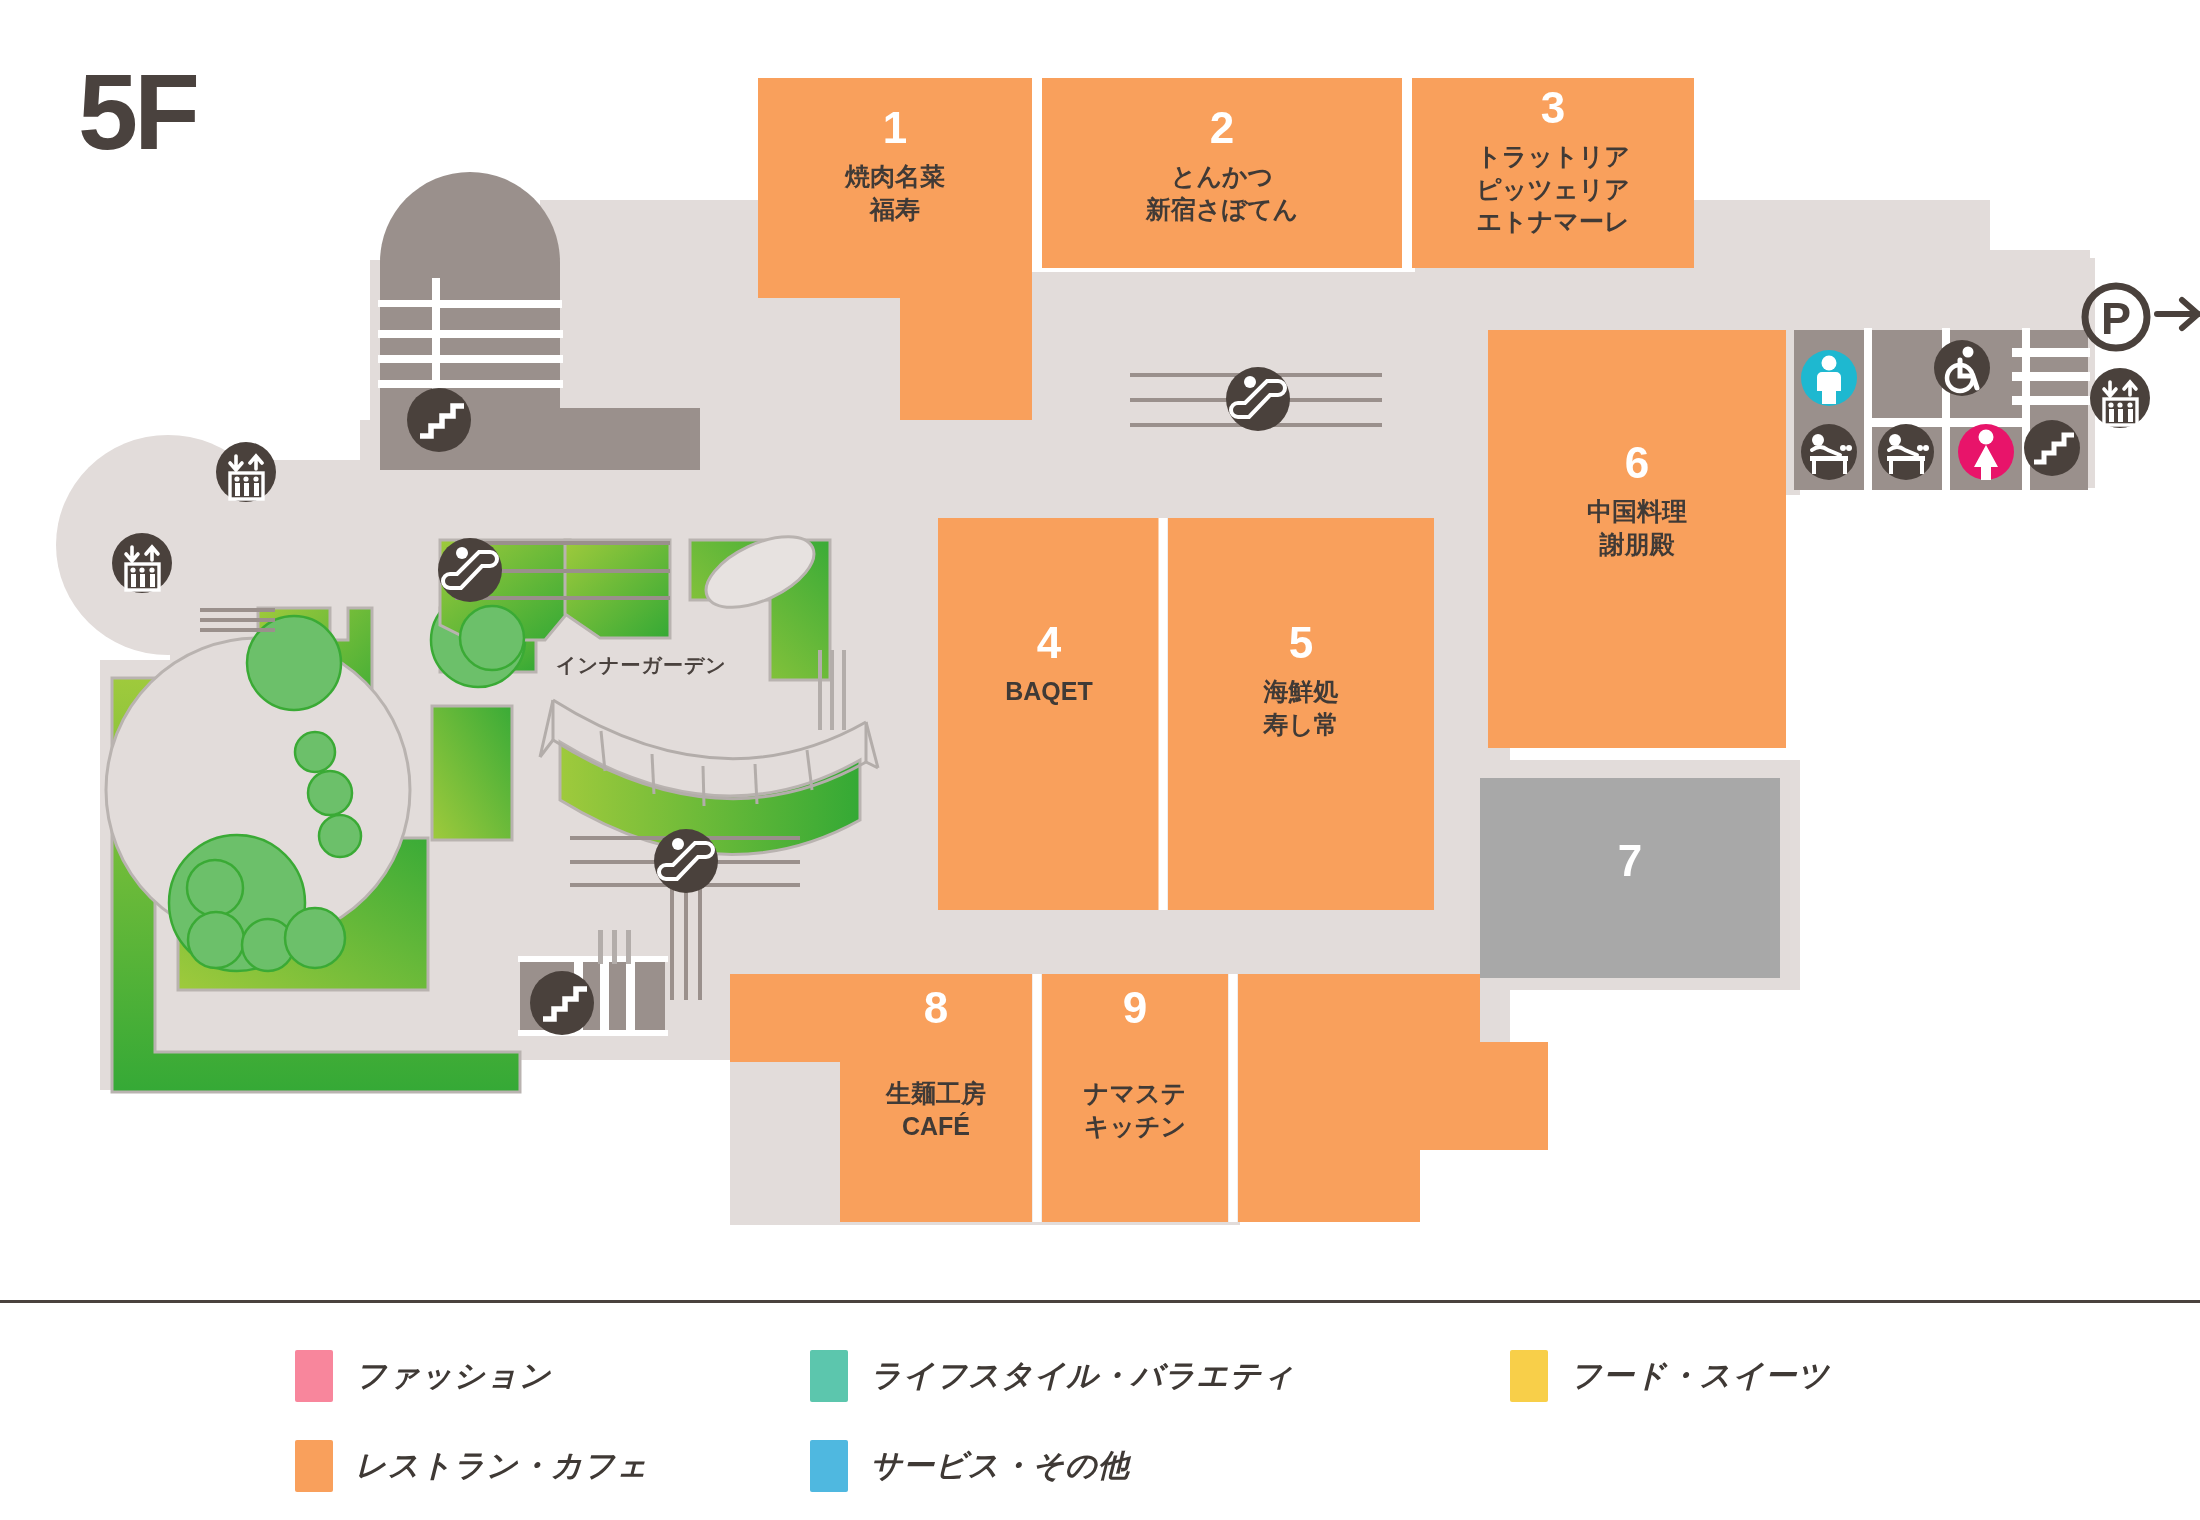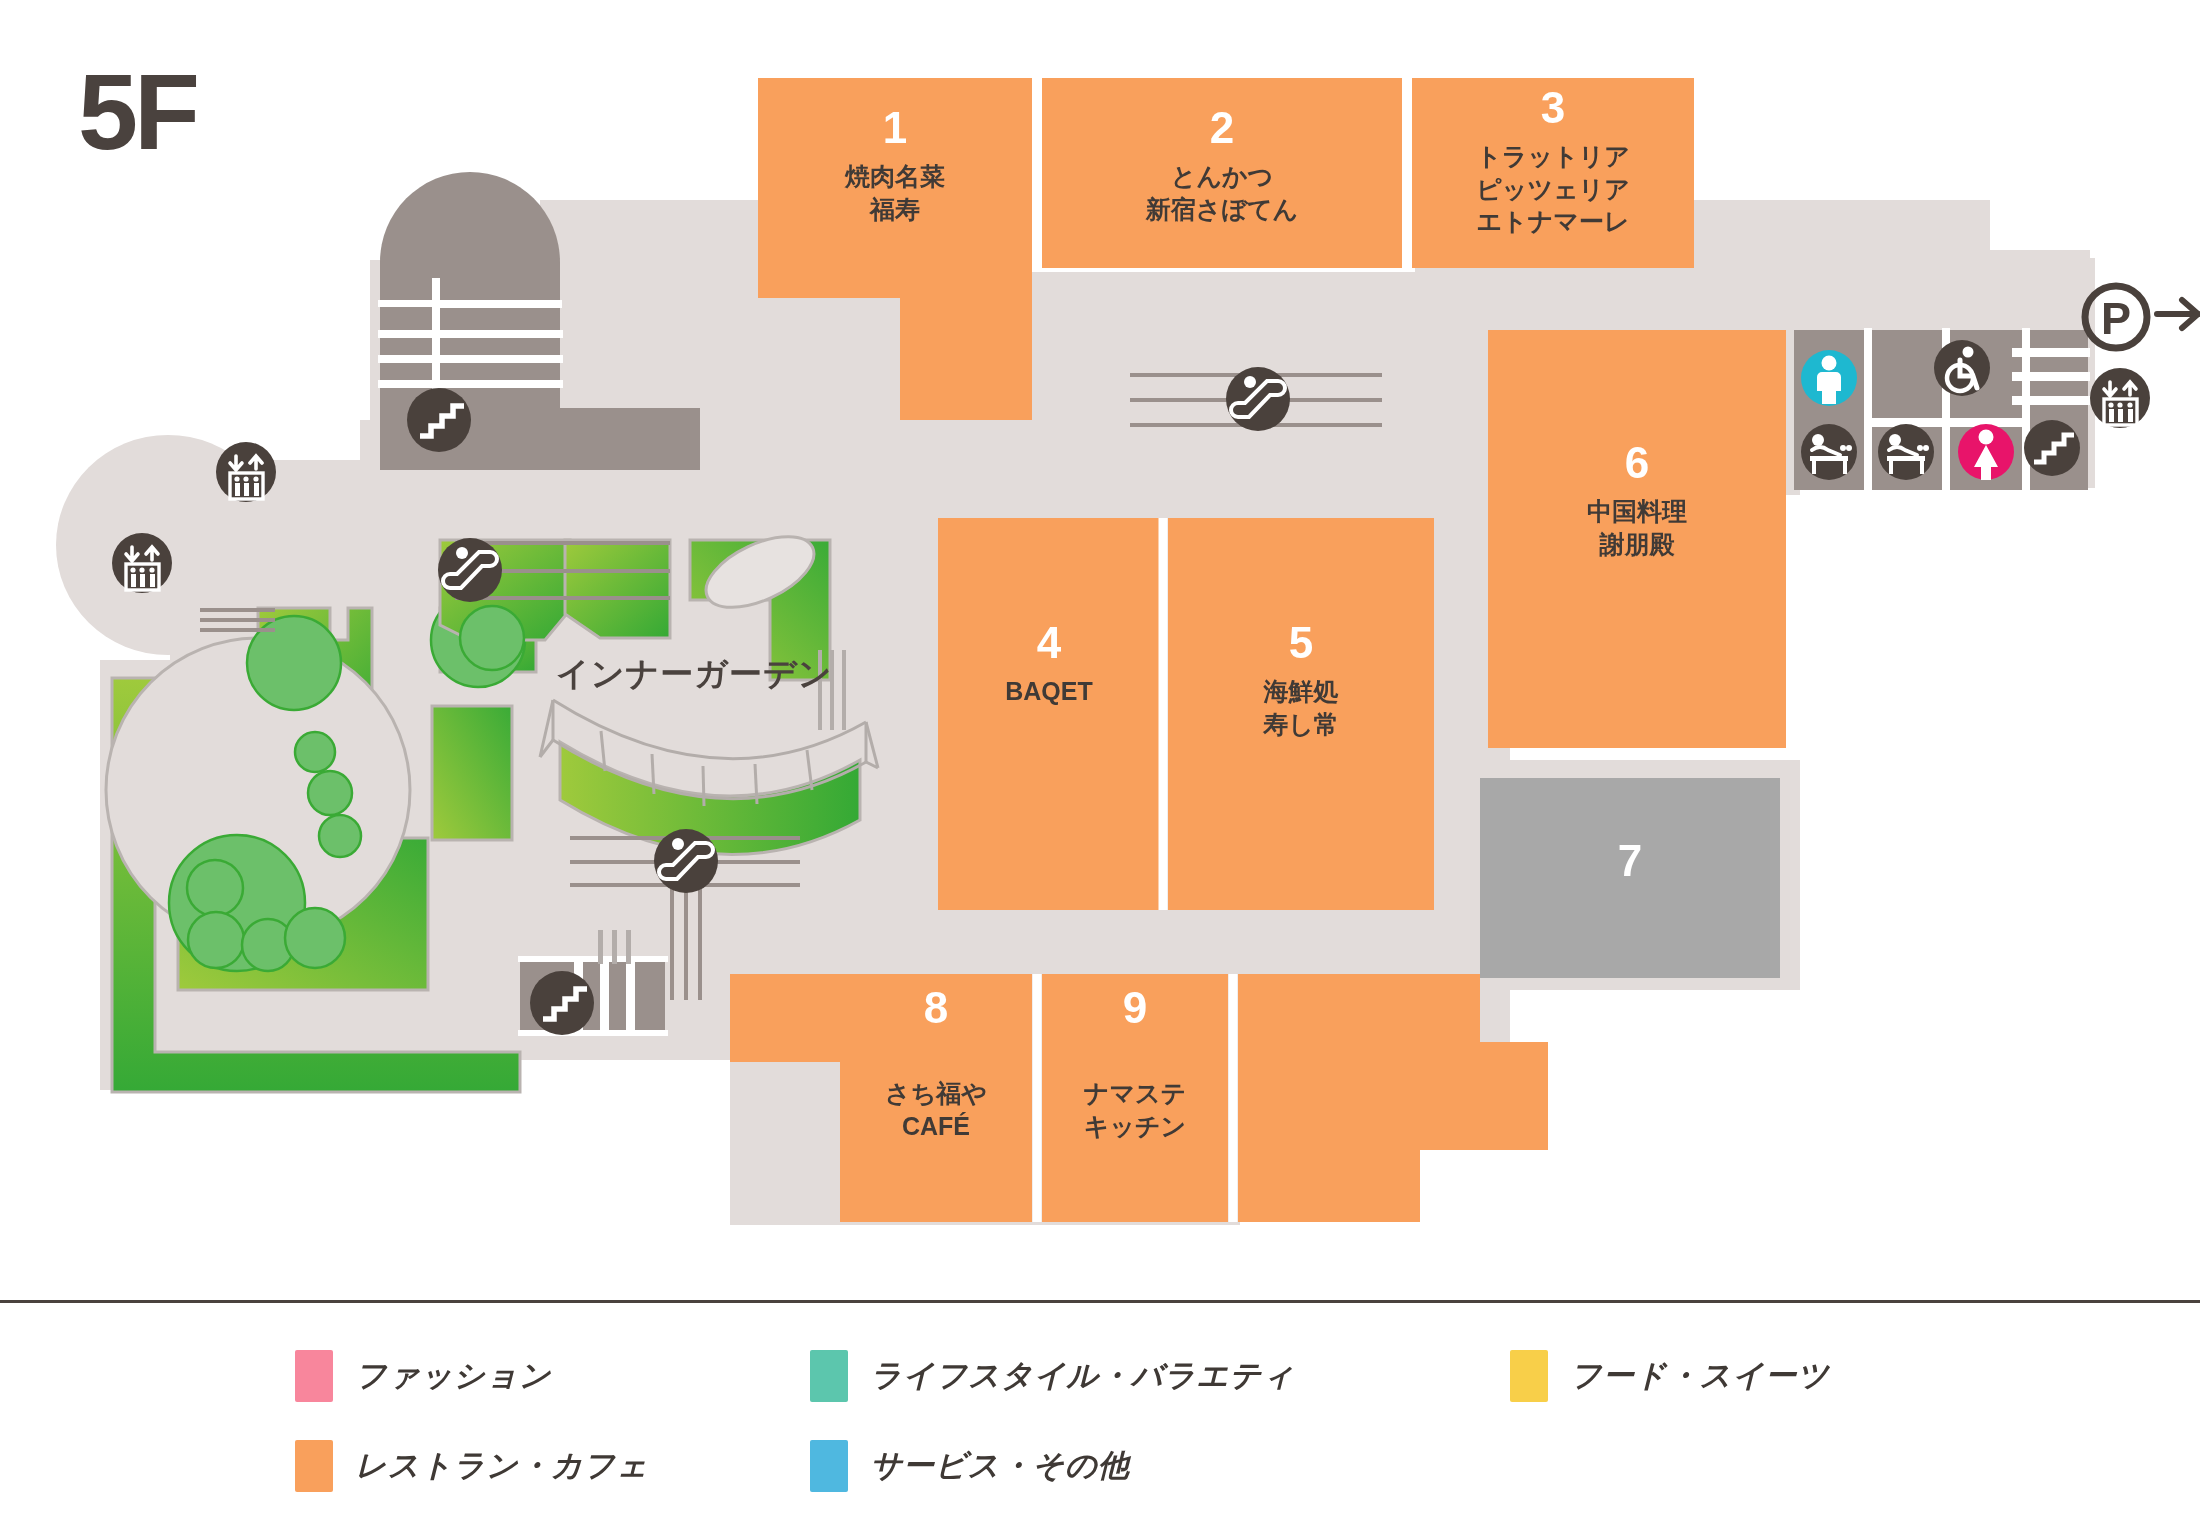--- a/index.html
+++ b/index.html
@@ -33,21 +33,21 @@
     line-height: 1.05; letter-spacing: 0px;
     font-family: "Liberation Sans", sans-serif;
   }
   .shop-name {
     font-size: 25px; font-weight: 700; color: #403a36;
     line-height: 1.30; margin-top: 9px;
     font-family: "Liberation Sans", "DejaVu Sans", sans-serif;
     white-space: pre-line;
   }
   .garden-label {
-    position:absolute; font-size: 33px; font-weight: 700; color:#4a423e;
+    position:absolute; font-size: 20px; font-weight: 700; color:#4a423e;
     letter-spacing: 1px;
   }
 
   
   #legend-sep {
     position:absolute; left:0; top:1300px; width:2200px; height:3px;
     background:#4a423e;
   }
   #legend {
     position:absolute; left:0; top:1320px; width:2200px; height:200px;
@@ -435,21 +435,21 @@
 謝朋殿</div>
   </div>
 
   <div class="shop-label" style="left:1480px; top:838px; width:300px;">
     <div class="shop-num">7</div>
     <div class="shop-name"></div>
   </div>
 
   <div class="shop-label" style="left:840px; top:985px; width:192px;">
     <div class="shop-num">8</div>
-    <div class="shop-name" style="margin-top:46px;">さち福や
+    <div class="shop-name" style="margin-top:46px;">生麺工房
 CAFÉ</div>
   </div>
 
   <div class="shop-label" style="left:1042px; top:985px; width:186px;">
     <div class="shop-num">9</div>
     <div class="shop-name" style="margin-top:46px;">ナマステ
 キッチン</div>
   </div>
 
 

